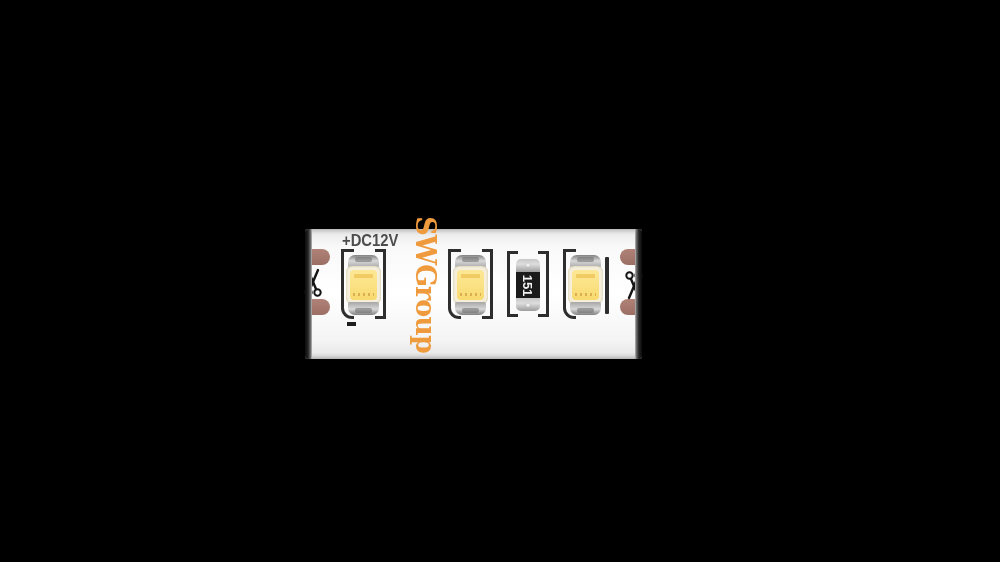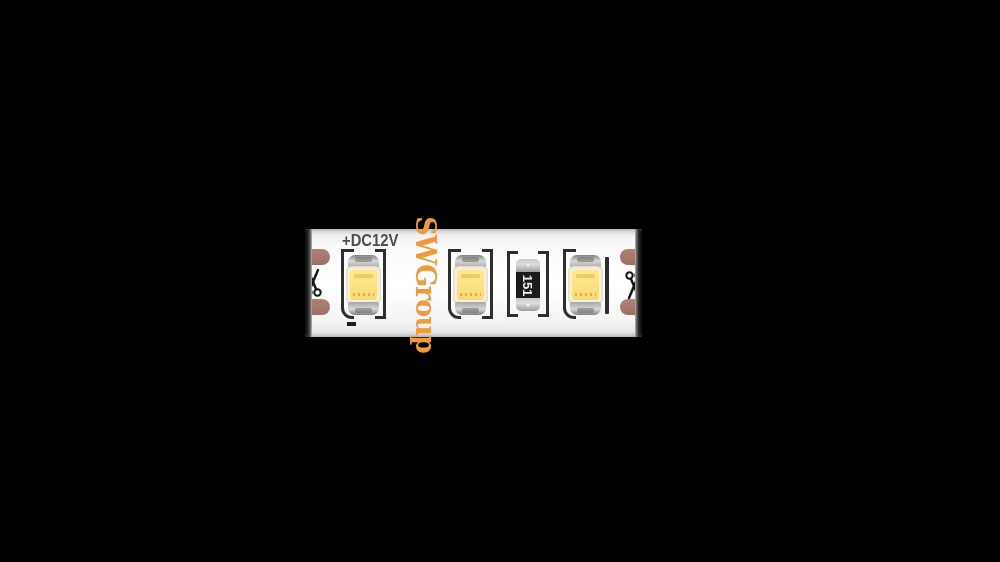--- a/index.html
+++ b/index.html
@@ -1,21 +1,21 @@
 <!DOCTYPE html>
 <html><head>
 <meta charset="utf-8">
 <style>
   html,body{margin:0;padding:0;background:#000;}
   body{width:1000px;height:562px;overflow:hidden;position:relative;
        font-family:"Liberation Sans",sans-serif;}
   .canvas{position:absolute;inset:0;background:#000000;}
 
   
-  .strip{position:absolute;left:305px;top:229px;width:337px;height:108px;
+  .strip{position:absolute;left:305px;top:229px;width:337px;height:130px;
     background:linear-gradient(180deg,#e7e7e7 0%,#f9f9f9 14%,#ffffff 50%,#f4f4f4 86%,#e3e3e3 100%);
     border-radius:3px;
     box-shadow:inset 0 2px 4px rgba(0,0,0,.20), inset 0 -2px 4px rgba(0,0,0,.22);}
   .strip-edge{position:absolute;top:0;bottom:0;width:7px;}
   .strip-edge.left{left:0;border-radius:3px 0 0 3px;
     background:linear-gradient(90deg,#0b0b0b 0%,#262626 45%,#6e6e6e 80%,#bdbdbd 100%);}
   .strip-edge.right{right:0;border-radius:0 3px 3px 0;
     background:linear-gradient(270deg,#0b0b0b 0%,#262626 45%,#6e6e6e 80%,#bdbdbd 100%);}
 
   

